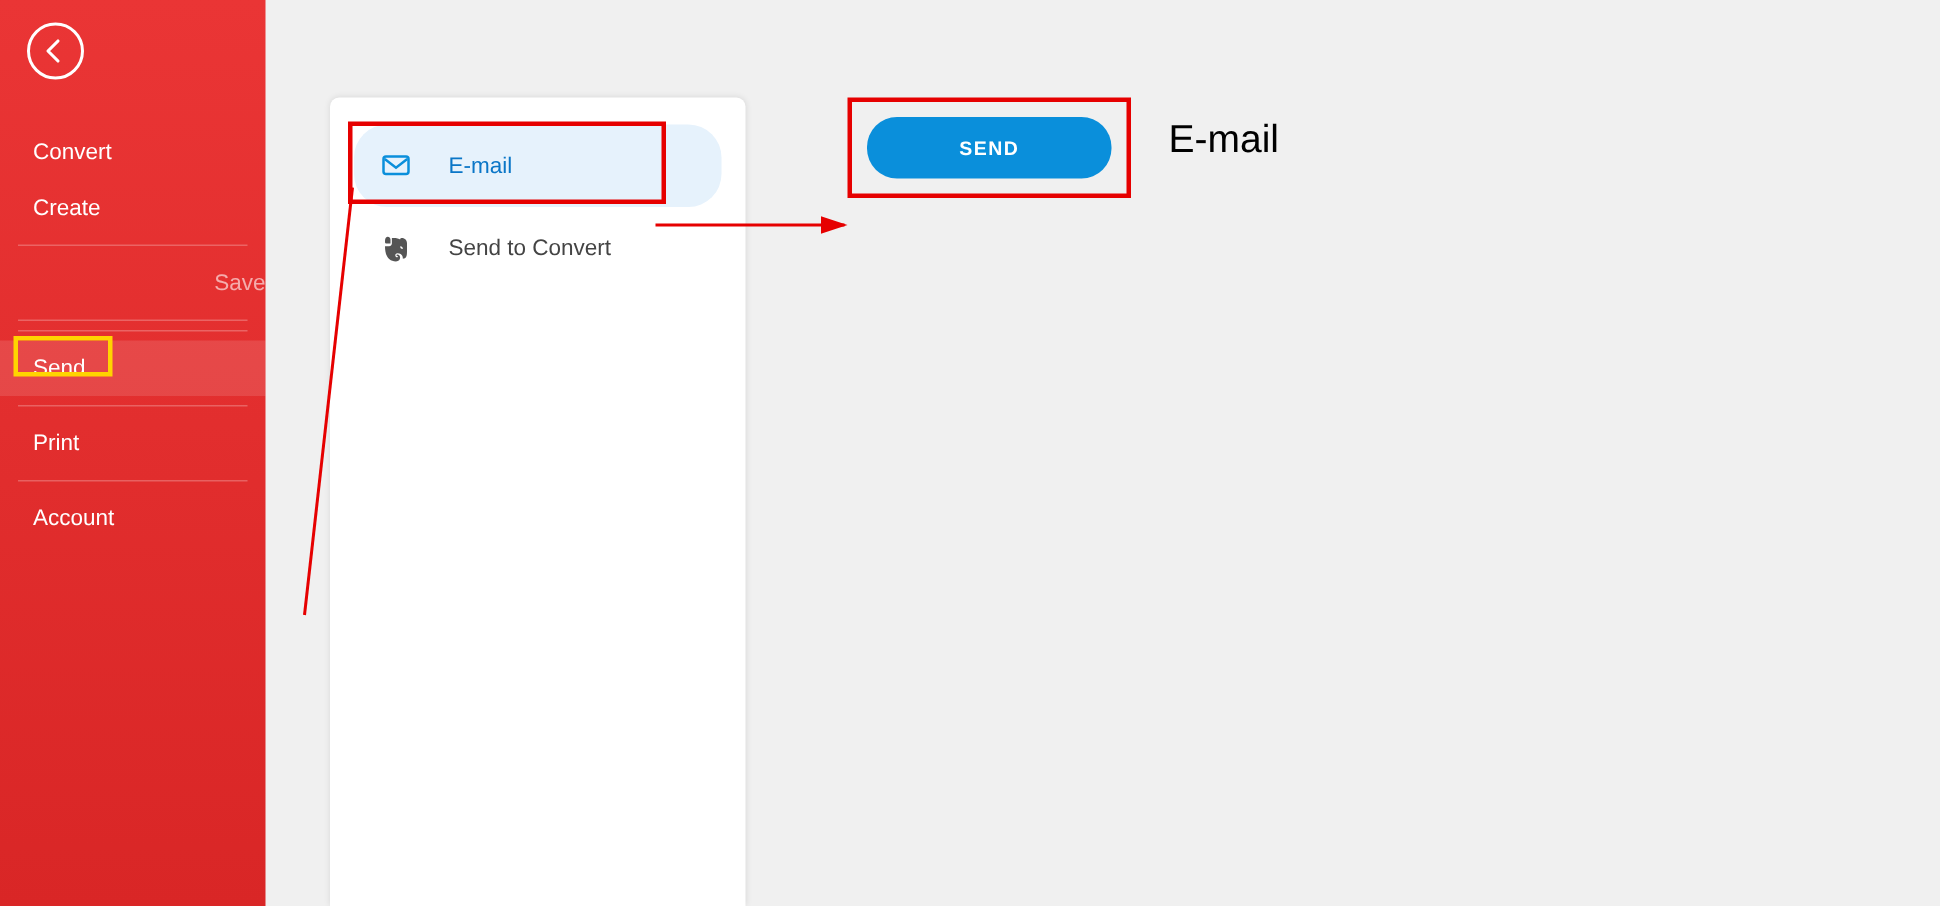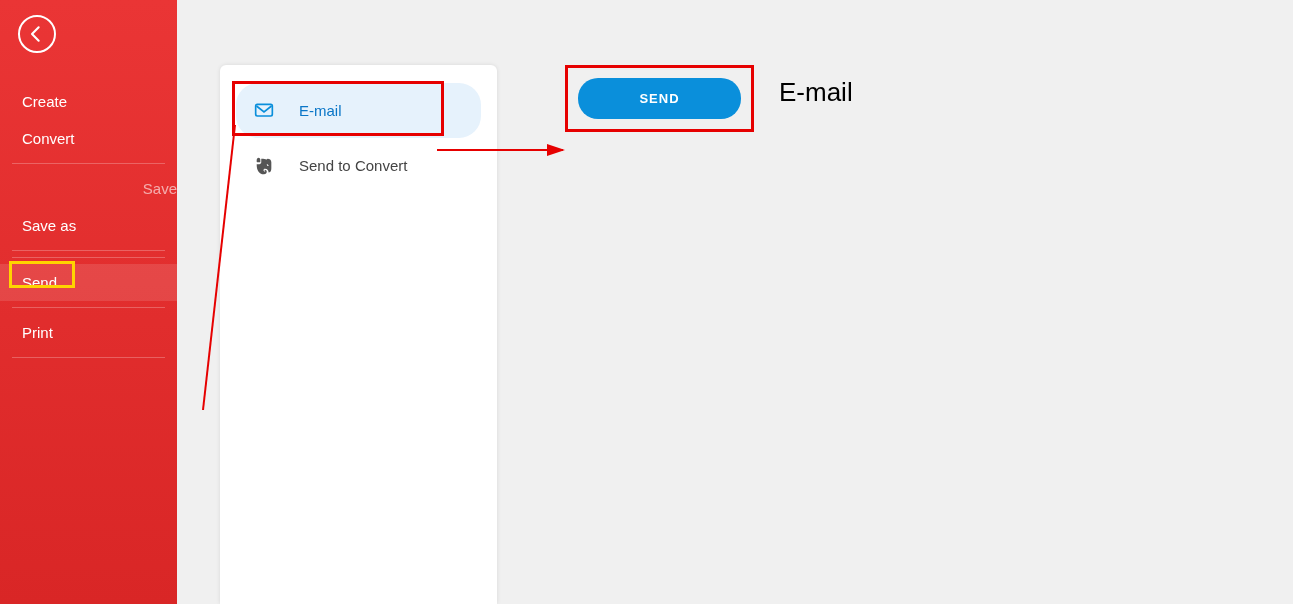--- a/index.html
+++ b/index.html
@@ -77,34 +77,34 @@
 <div class="app">
 
   <div class="sidebar">
     <div class="back-circle">
       <svg viewBox="0 0 24 24">
         <path d="M14 4 L6 12 L14 20" stroke="#fff" stroke-width="2.5" fill="none" stroke-linecap="round" stroke-linejoin="round"></path>
       </svg>
     </div>
 
     <div class="menu">
+      <div class="menu-item">Convert</div>
       <div class="menu-item">Create</div>
-      <div class="menu-item">Convert</div>
       <div class="divider"></div>
       <div class="menu-item disabled">Save</div>
-      <div class="menu-item">Save as</div>
       <div class="divider"></div>
       <div class="divider"></div>
       <div class="sel-wrap">
         <div class="menu-item selected">Send</div>
         <div class="yellow-box"></div>
       </div>
       <div class="divider"></div>
       <div class="menu-item">Print</div>
       <div class="divider"></div>
+      <div class="menu-item">Account</div>
     </div>
   </div>
 
   <div class="panel">
     <div class="option selected" style="position:relative;">
       <span class="icon">
         <svg viewBox="0 0 24 24" width="26" height="20">
           <rect x="2" y="4" width="20" height="14" rx="2" fill="none" stroke="#0a8fdb" stroke-width="2"></rect>
           <path d="M3 6 L12 13 L21 6" fill="none" stroke="#0a8fdb" stroke-width="2"></path>
         </svg>

